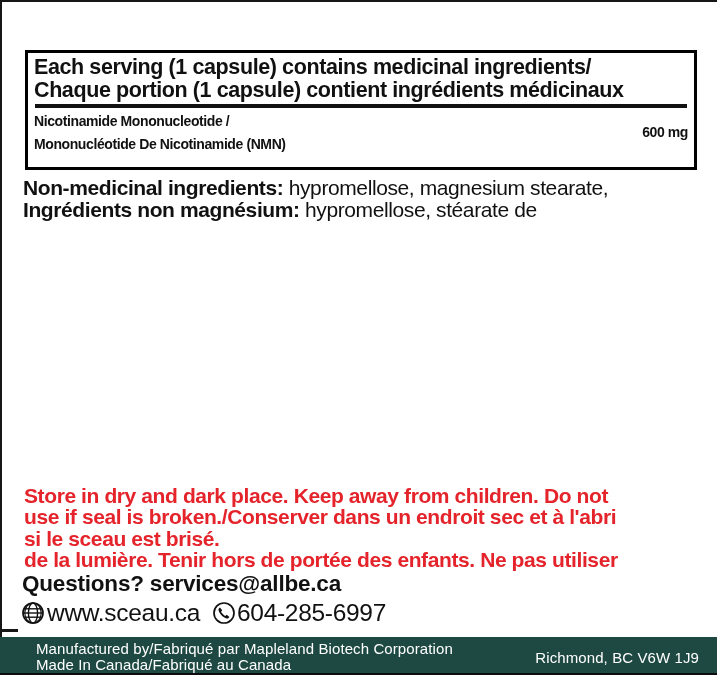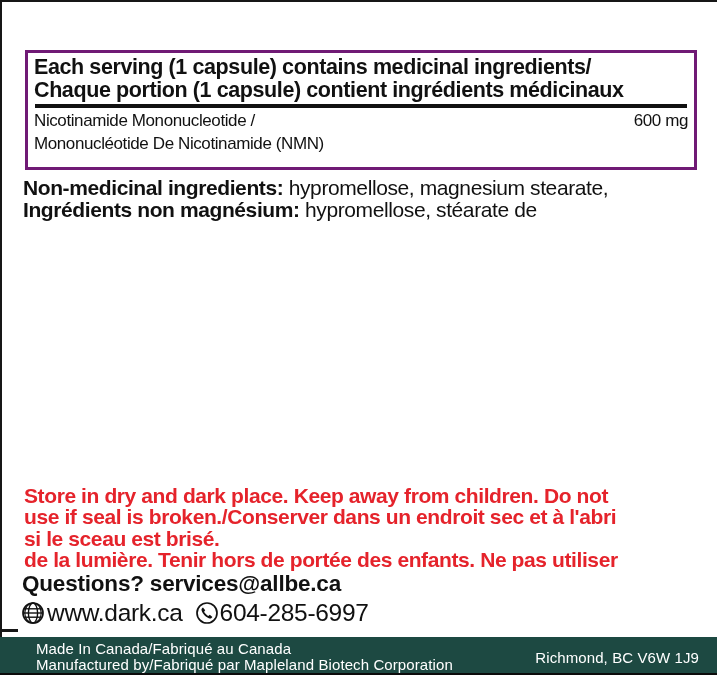--- a/index.html
+++ b/index.html
@@ -10,27 +10,27 @@
     color:#111;
     font-family:"Liberation Sans", sans-serif;
     overflow:hidden;
   }
   .edge-top{position:absolute;left:0;top:0;width:717px;height:2px;background:#161616;}
   .edge-left{position:absolute;left:0;top:0;width:2px;height:637px;background:#161616;}
   .edge-stub{position:absolute;left:0;top:629px;width:18px;height:3px;background:#161616;}
 
   .med-box{
     position:absolute;left:25px;top:50px;width:672px;height:120px;
-    border:3px solid #701a75;box-sizing:border-box;
+    border:3px solid #000000;box-sizing:border-box;
     padding:3px 6px 0 6px;
   }
   .med-header{font-weight:bold;font-size:21.5px;line-height:22.5px;letter-spacing:-0.4px;white-space:nowrap;}
   .divider{height:4px;background:#111;margin:3px 1px 2px 1px;}
-  .ing-row{display:flex;justify-content:space-between;align-items:flex-start;
-           font-weight:normal;font-size:17px;line-height:22.5px;letter-spacing:-0.4px;}
+  .ing-row{display:flex;justify-content:space-between;align-items:center;
+           font-weight:bold;font-size:14px;line-height:22.5px;letter-spacing:-0.4px;}
   .ing-name div{white-space:nowrap;}
   .ing-amount{white-space:nowrap;}
 
   .nonmed{
     position:absolute;left:23px;top:177px;width:686px;
     font-size:21px;line-height:22.4px;letter-spacing:-0.4px;
   }
   .nonmed b{letter-spacing:-0.4px;}
   .nonmed div{white-space:nowrap;}
 
@@ -104,31 +104,31 @@
     <span class="icon">
       <svg viewBox="0 0 24 24" width="24" height="24">
         <circle cx="12" cy="12" r="10" fill="none" stroke="#111" stroke-width="1.7"></circle>
         <ellipse cx="12" cy="12" rx="4.6" ry="10" fill="none" stroke="#111" stroke-width="1.4"></ellipse>
         <ellipse cx="12" cy="12" rx="8.2" ry="10" fill="none" stroke="#111" stroke-width="1.1"></ellipse>
         <line x1="3.1" y1="7.8" x2="20.9" y2="7.8" stroke="#111" stroke-width="1.4"></line>
         <line x1="2.2" y1="12" x2="21.8" y2="12" stroke="#111" stroke-width="1.4"></line>
         <line x1="3.1" y1="16.2" x2="20.9" y2="16.2" stroke="#111" stroke-width="1.4"></line>
       </svg>
     </span>
-    <span class="site">www.dark.ca</span>
+    <span class="site">www.sceau.ca</span>
     <span class="icon">
       <svg viewBox="0 0 24 24" width="24" height="24">
         <circle cx="12" cy="12" r="10" fill="none" stroke="#111" stroke-width="1.7"></circle>
         <path d="M8.0 6.6 c-1.1 .6 -1.8 1.6 -1.4 2.8 .9 3.3 4.7 7.1 8.0 8.0 1.2 .4 2.2 -.3 2.8 -1.4 l-2.6 -2.2 -1.5 1.1 c-1.6 -.8 -3.5 -2.7 -4.2 -4.2 l1.1 -1.5 z" fill="#111"></path>
       </svg>
     </span>
     <span class="num">604-285-6997</span>
   </div>
 
   <div class="footer">
     <div class="footer-left">
+      <div>Manufactured by/Fabriqué par Mapleland Biotech Corporation</div>
       <div>Made In Canada/Fabriqué au Canada</div>
-      <div>Manufactured by/Fabriqué par Mapleland Biotech Corporation</div>
     </div>
     <div class="footer-right">Richmond, BC V6W 1J9</div>
   </div>
 
 </div>
 
 </body></html>

